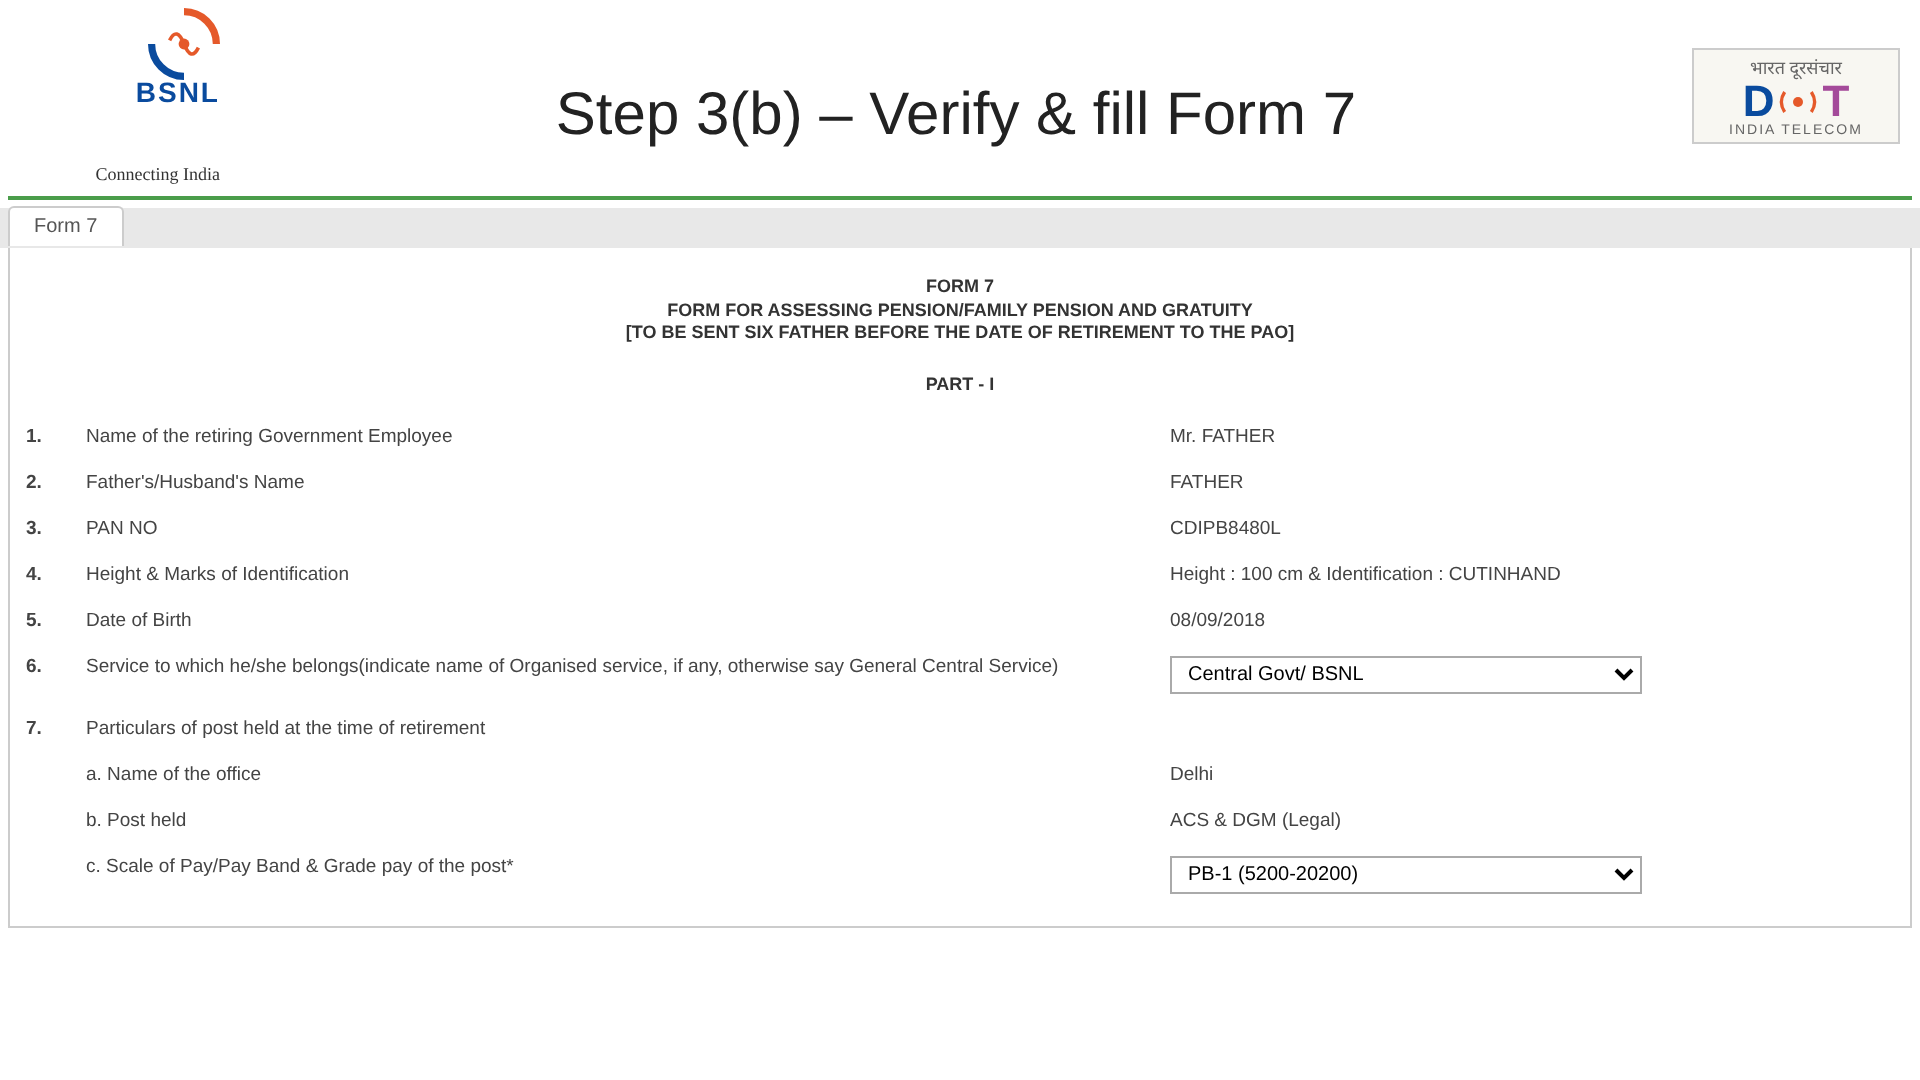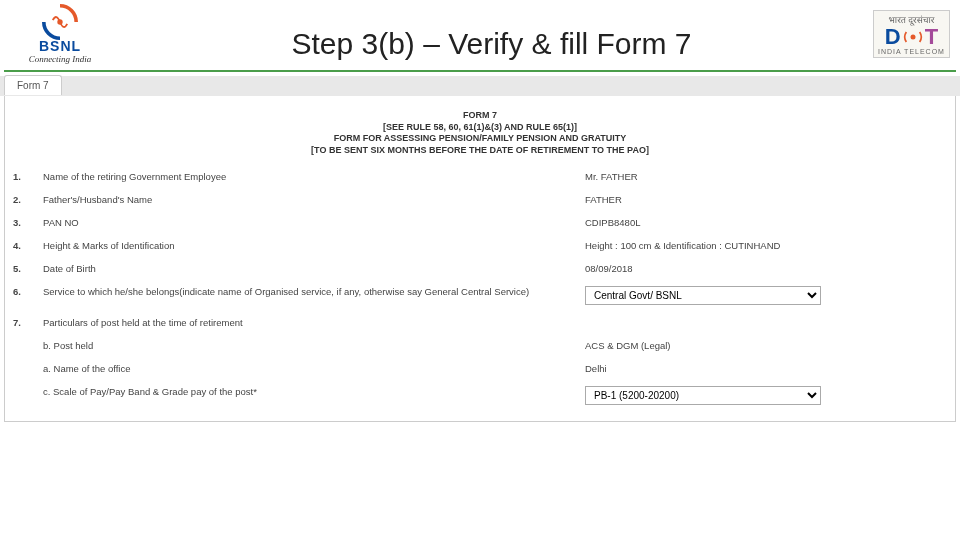--- a/index.html
+++ b/index.html
@@ -1,24 +1,24 @@
 <!DOCTYPE html>
 <html><head>
 <meta charset="utf-8">
 <style>
   * { box-sizing: border-box; margin: 0; padding: 0; }
   body { font-family: Arial, sans-serif; background: #fff; width: 960px; height: 540px; overflow: hidden; position: relative; font-size: 10px; color: #333; }
   .header { display: flex; align-items: center; justify-content: space-between; padding: 4px 10px 6px; }
-  .logo-left { display: flex; flex-direction: column; align-items: center; width: 100px; }
+  .logo-left { display: flex; flex-direction: column; align-items: flex-end; width: 100px; }
   .bsnl-logo { width: 36px; height: 36px; position: relative; }
   .bsnl-logo svg { width: 100%; height: 100%; }
   .bsnl-text { font-weight: bold; color: #0a4b9e; font-size: 14px; letter-spacing: 1px; margin-top: -2px; }
-  .bsnl-sub { font-style: italic; font-family: cursive; font-size: 9px; color: #333; }
+  .bsnl-sub { font-family: cursive; font-size: 9px; color: #333; margin-top: 28px; }
   .title { font-size: 30px; color: #222; font-weight: 300; flex: 1; text-align: center; margin-top: 20px; }
-  .logo-right { width: 77px; display: flex; flex-direction: column; align-items: center; border: 1px solid #ccc; padding: 2px 4px; background: #f8f7f2; }
+  .logo-right { width: 104px; display: flex; flex-direction: column; align-items: center; border: 1px solid #ccc; padding: 2px 4px; background: #f8f7f2; }
   .dot-top { font-size: 9px; color: #666; font-family: serif; }
   .dot-mid { display: flex; align-items: center; gap: 2px; }
   .dot-letter { font-size: 22px; font-weight: 900; font-family: Arial Black, Arial, sans-serif; line-height: 1; }
   .d1 { color: #0a4b9e; }
   .d3 { color: #a44a9a; }
   .signal { width: 20px; height: 20px; }
   .dot-bottom { font-size: 7px; color: #666; letter-spacing: 1px; }
   .green-line { height: 2px; background: #4a9d4a; margin: 0 4px; }
   .grey-bar { background: #e8e8e8; padding: 0; margin-top: 4px; height: 20px; display: flex; }
   .tab { background: #f5f5f5; border-top: 1px solid #ccc; border-left: 1px solid #ccc; border-right: 1px solid #ccc; padding: 3px 12px; font-size: 10px; color: #555; margin-left: 4px; height: 20px; display: flex; align-items: center; position: relative; top: -1px; background: #fff; border-radius: 3px 3px 0 0; }
@@ -69,24 +69,24 @@
 
 <div class="green-line"></div>
 
 <div class="grey-bar">
   <div class="tab">Form 7</div>
 </div>
 
 <div class="tab-content">
   <div class="form-header">
     <div class="ft">FORM 7</div>
-    <div class="ft">[SEE RULE 58, 60, 61(1)&amp;(3) AND RULE 65(1)]</div>
     <div class="ft">FORM FOR ASSESSING PENSION/FAMILY PENSION AND GRATUITY</div>
-    <div class="ft">[TO BE SENT SIX MONTHS BEFORE THE DATE OF RETIREMENT TO THE PAO]</div>
+    <div class="ft">[TO BE SENT SIX FATHER BEFORE THE DATE OF RETIREMENT TO THE PAO]</div>
   </div>
+  <div class="part">PART - I</div>
 
   <table class="rows">
     <tbody id="rows-body">
         <tr>
           <td class="num">1.</td>
           <td class="lbl">Name of the retiring Government Employee</td>
           <td class="val"><span>Mr. FATHER</span></td>
         </tr>
         <tr>
           <td class="num">2.</td>
@@ -113,27 +113,27 @@
           <td class="lbl">Service to which he/she belongs(indicate name of Organised service, if any, otherwise say General Central Service)</td>
           <td class="val"><select><option>Central Govt/ BSNL</option></select></td>
         </tr>
         <tr>
           <td class="num">7.</td>
           <td class="lbl">Particulars of post held at the time of retirement</td>
           <td class="val"></td>
         </tr>
         <tr>
           <td class="num"></td>
-          <td class="lbl sub">b. Post held</td>
-          <td class="val"><span>ACS &amp; DGM (Legal)</span></td>
+          <td class="lbl sub">a. Name of the office</td>
+          <td class="val"><span>Delhi</span></td>
         </tr>
         <tr>
           <td class="num"></td>
-          <td class="lbl sub">a. Name of the office</td>
-          <td class="val"><span>Delhi</span></td>
+          <td class="lbl sub">b. Post held</td>
+          <td class="val"><span>ACS &amp; DGM (Legal)</span></td>
         </tr>
         <tr>
           <td class="num"></td>
           <td class="lbl sub">c. Scale of Pay/Pay Band &amp; Grade pay of the post*</td>
           <td class="val"><select><option>PB-1 (5200-20200)</option></select></td>
         </tr>
       </tbody>
   </table>
 </div>
 

